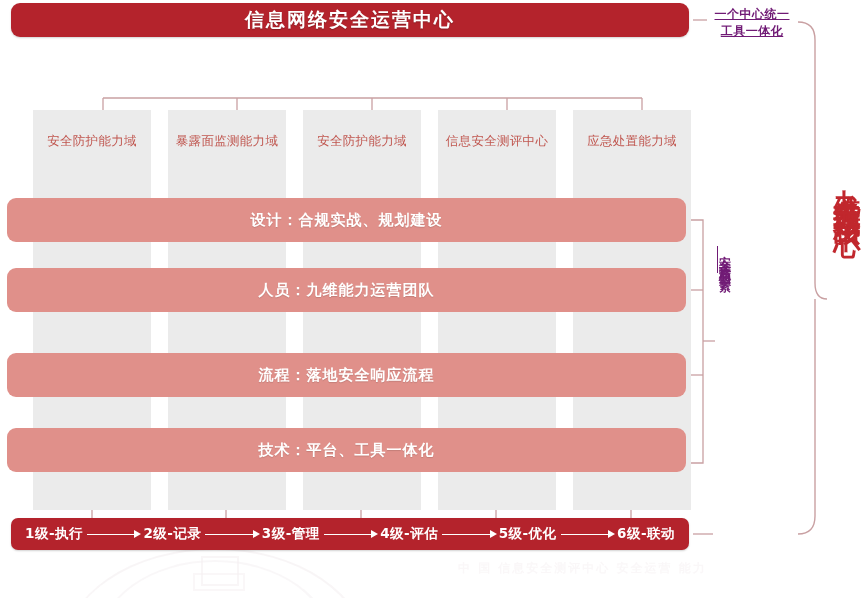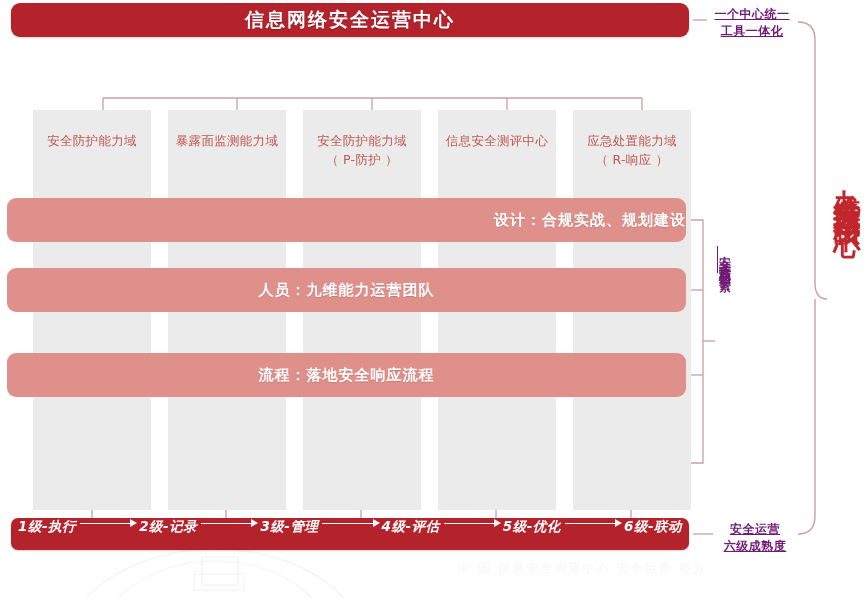--- a/index.html
+++ b/index.html
@@ -68,24 +68,23 @@
   }
   .ebar .t{
     color:#ffffff;font-size:15px;font-weight:bold;letter-spacing:1px;
     text-shadow:0 1px 1px rgba(0,0,0,.13);
   }
 
   
   .mbar{
     position:absolute;left:8px;top:518px;width:678px;height:32px;
     background:#b4232c;border-radius:7px;
-    display:flex;justify-content:space-between;
-    padding:0 7px;box-sizing:border-box;
+    display:flex;align-items:center;justify-content:space-between;
+    padding:0 14px;box-sizing:border-box;
     box-shadow:0 1px 2px rgba(0,0,0,.18);
-    font-style:italic;
   }
   .mlv{color:#fff;font-size:13.5px;font-weight:bold;white-space:nowrap;letter-spacing:.5px;}
   .marrow{flex:1 1 auto;height:10px;position:relative;margin:0 2px;}
   .marrow .ln{position:absolute;left:2px;right:7px;top:5px;height:1px;background:#ffffff;}
   .marrow .hd{
     position:absolute;right:0;top:1px;width:0;height:0;
     border-top:4px solid transparent;border-bottom:4px solid transparent;
     border-left:7px solid #ffffff;
   }
 
@@ -174,43 +173,44 @@
     </div>
   </div>
   <div class="col" style="left:165px;">
     <div class="lbl">
       <span>暴露面监测能力域</span>
     </div>
   </div>
   <div class="col" style="left:300px;">
     <div class="lbl">
       <span>安全防护能力域</span>
-      <span class="sub">（ P-防护 ）</span>
     </div>
   </div>
   <div class="col" style="left:435px;">
     <div class="lbl">
       <span>信息安全测评中心</span>
     </div>
   </div>
   <div class="col" style="left:570px;">
     <div class="lbl">
       <span>应急处置能力域</span>
-      <span class="sub">（ R-响应 ）</span>
-    </div>
-  </div>
-
-  <div class="ebar" style="top:198px;justify-content:flex-end;">
+    </div>
+  </div>
+
+  <div class="ebar" style="top:198px;">
     <span class="t">设计：合规实战、规划建设</span>
   </div>
   <div class="ebar" style="top:353px;">
     <span class="t">流程：落地安全响应流程</span>
   </div>
   <div class="ebar" style="top:268px;">
     <span class="t">人员：九维能力运营团队</span>
+  </div>
+  <div class="ebar" style="top:428px;">
+    <span class="t">技术：平台、工具一体化</span>
   </div>
 
   <div class="mbar">
     <span class="mlv">1级-执行</span>
     <span class="marrow">
         <i class="ln"></i>
         <i class="hd"></i>
       </span>
     <span class="mlv">2级-记录</span>
     <span class="marrow">
@@ -235,20 +235,16 @@
     <span class="mlv">6级-联动</span>
   </div>
 
   <div class="rlabel top">
     <div>一个中心统一</div>
     <div>工具一体化</div>
   </div>
 
   <div class="rlabel vmid">安全运营核心四要素</div>
 
-  <div class="rlabel bottom">
-    <div>安全运营</div>
-    <div>六级成熟度</div>
-  </div>
 
   <div class="bigv">九维六级五域四核一中心</div>
 
 </div>
 
 </body></html>

